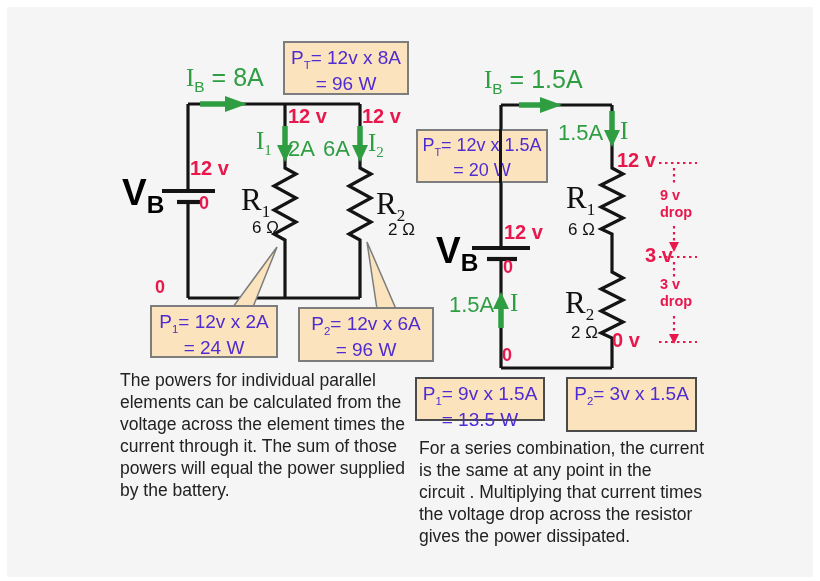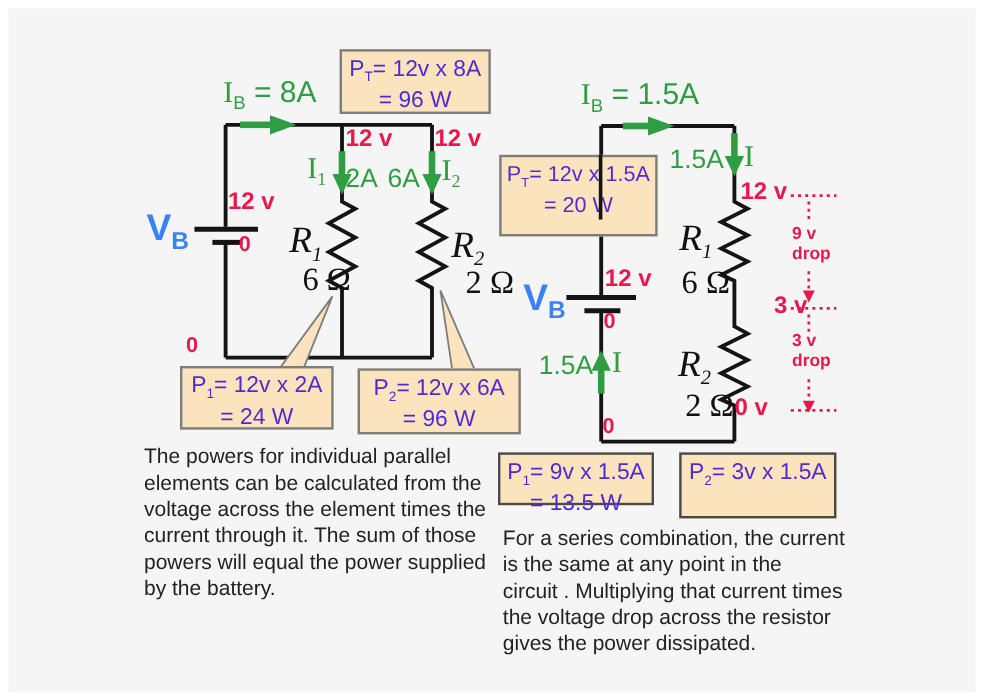--- a/index.html
+++ b/index.html
@@ -19,25 +19,25 @@
   .red{color:var(--red);font-weight:600;}
   .cur{font-size:25px;color:var(--green);}
   .cur .ser{font-family:"Liberation Serif",serif;}
   .cur sub{font-size:0.62em;}
   .amps{font-size:22px;color:var(--green);font-weight:500;}
   .isym{font-family:"Liberation Serif",serif;font-size:25px;color:var(--green);}
   .isym sub{font-size:0.6em;}
   .v20{font-size:20px;}
   .v18{font-size:18px;}
   .small-drop{font-size:14.5px;line-height:17px;white-space:pre-line;text-align:left;}
-  .vb{font-size:31px;font-weight:600;color:#3b82f6;}
+  .vb{font-size:37px;font-weight:600;color:#000000;}
   .vb sub{font-size:0.66em;font-weight:600;}
-  .res{font-family:"Liberation Serif",serif;font-style:italic;font-size:31px;color:#111;}
+  .res{font-family:"Liberation Serif",serif;font-size:31px;color:#111;}
   .res sub{font-size:0.55em;}
-  .ohm{font-family:Liberation Serif, serif;font-size:27px;color:#111;}
+  .ohm{font-family:Liberation Sans, sans-serif;font-size:17px;color:#111;}
   .pbox{position:absolute;background:var(--tan);border:2px solid #7d7d7d;color:var(--purple);
         font-size:19px;font-weight:500;text-align:center;box-sizing:border-box;padding-top:4px;}
   .pbox.dark{border-color:#4a4a4a;}
   .pbox .l1 sub{font-size:0.6em;}
   .pbox .l2{margin-top:2px;}
   .cap{position:absolute;white-space:pre-line;font-size:17.5px;line-height:22px;color:var(--ink);}
   .wire-overlay{position:absolute;background:var(--wire);}
 </style>
 </head>
 <body>
@@ -153,21 +153,21 @@
 elements can be calculated from the
 voltage across the element times the
 current through it. The sum of those
 powers will equal the power supplied
 by the battery.</div>
 
   <div class="lbl cur" style="left:484px;top:66px">
     <span class="ser">I</span><sub>B</sub><span> = 1.5A</span>
   </div>
 
-  <div class="pbox" style="left:416px;top:129px;width:132px;height:68px;font-size:18px">
+  <div class="pbox" style="left:416px;top:129px;width:132px;height:54px;font-size:18px">
     <div class="l1"><span>P</span><sub>T</sub><span>= 12v x 1.5A</span></div>
     <div class="l2">= 20 W</div>
   </div>
   <div class="wire-overlay" style="left:499px;top:129px;width:3px;height:54px"></div>
 
   <div class="lbl amps" style="left:558px;top:121px">1.5A</div>
   <div class="lbl isym" style="left:620px;top:118px">I</div>
   <div class="lbl red v20" style="left:617px;top:150px">12 v</div>
 
   <div class="lbl res" style="left:566px;top:182px"><span>R</span><sub>1</sub></div>

